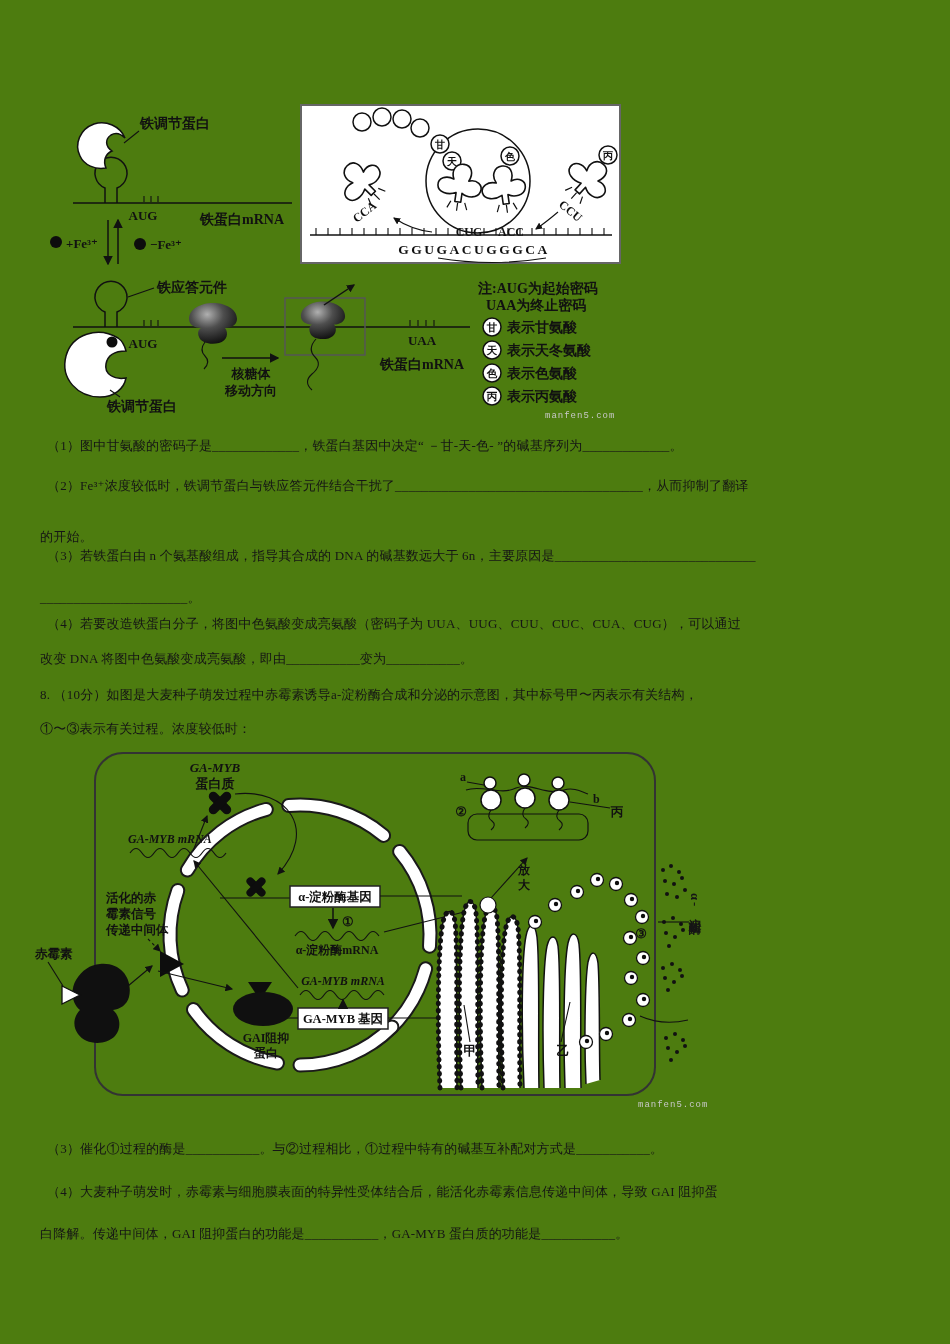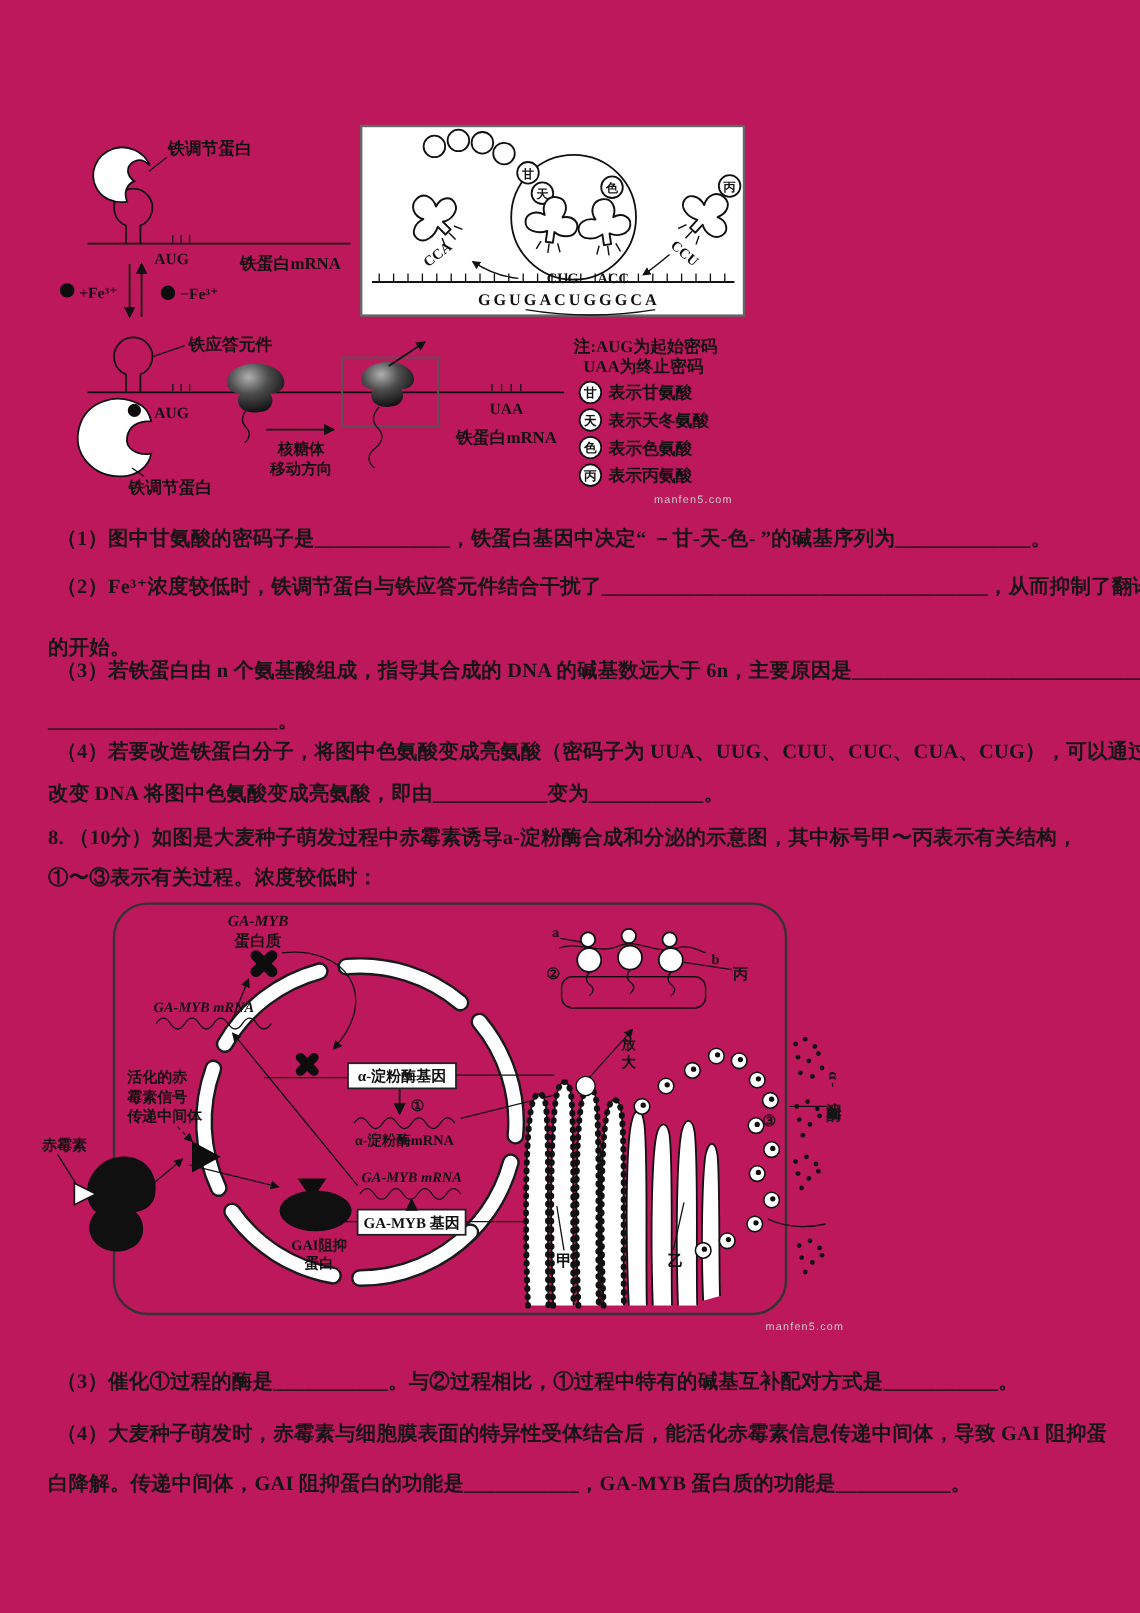--- a/index.html
+++ b/index.html
@@ -1,19 +1,19 @@
 <!DOCTYPE html>
 <html><head>
 <meta charset="utf-8">
 <style>
   html,body{margin:0;padding:0;background:#fff;}
-  #page{position:relative;width:950px;height:1344px;background:#be185d;overflow:hidden;
+  #page{position:relative;width:950px;height:1344px;background:#4d7c0f;overflow:hidden;
         font-family:"Liberation Serif","DejaVu Serif",serif;color:#151515;}
-  .tline{position:absolute;font-size:17px;font-weight:700;white-space:nowrap;letter-spacing:0.2px;}
-  .wm{position:absolute;font-size:9px;color:#c9c9c9;letter-spacing:1px;font-family:Liberation Sans, sans-serif;}
+  .tline{position:absolute;font-size:13px;font-weight:400;white-space:nowrap;letter-spacing:0.2px;}
+  .wm{position:absolute;font-size:9px;color:#c9c9c9;letter-spacing:1px;font-family:Liberation Mono, monospace;}
   .vlabel{position:absolute;writing-mode:vertical-rl;font-size:12.5px;font-weight:bold;letter-spacing:2px;}
   svg{position:absolute;overflow:visible;}
   svg text{fill:#111;font-family:"Liberation Serif","DejaVu Serif",serif;}
   .b{font-weight:bold;}
   .i{font-style:italic;}
   .ln{stroke:#111;stroke-width:1.5;fill:none;}
   .thin{stroke:#111;stroke-width:1.1;fill:none;}
   .shape{stroke:#111;stroke-width:1.5;fill:#fff;}
   .trna-body{fill:#fff;stroke:#111;stroke-width:1.6;stroke-linejoin:round;}
   .trna-prong{stroke:#111;stroke-width:1.2;fill:none;}

